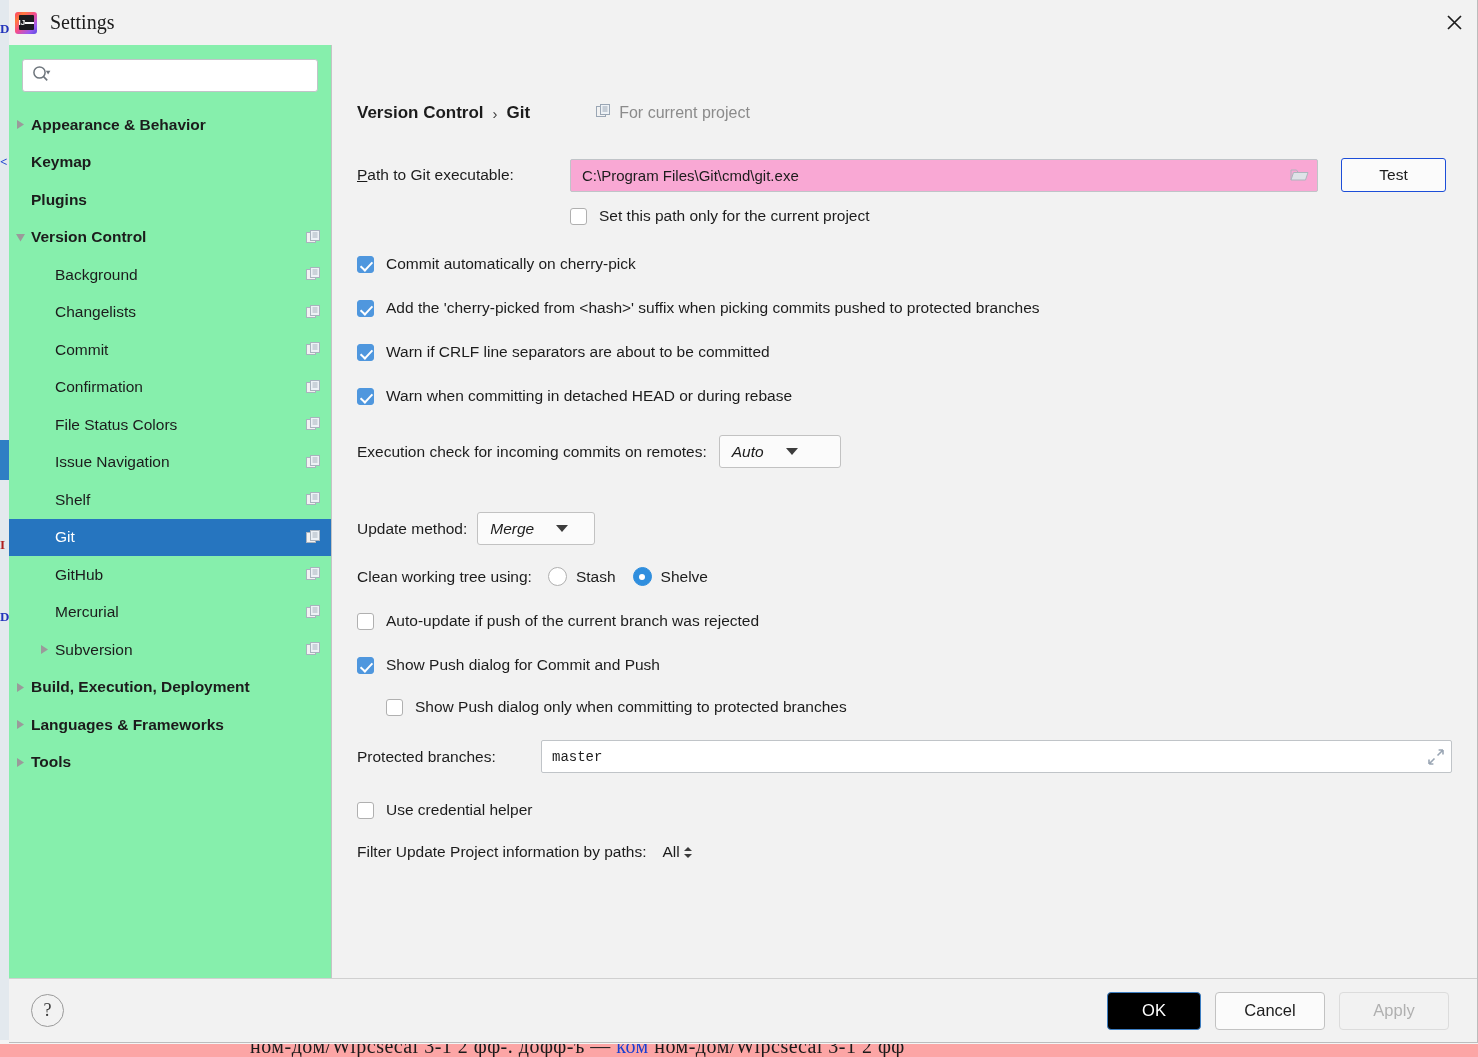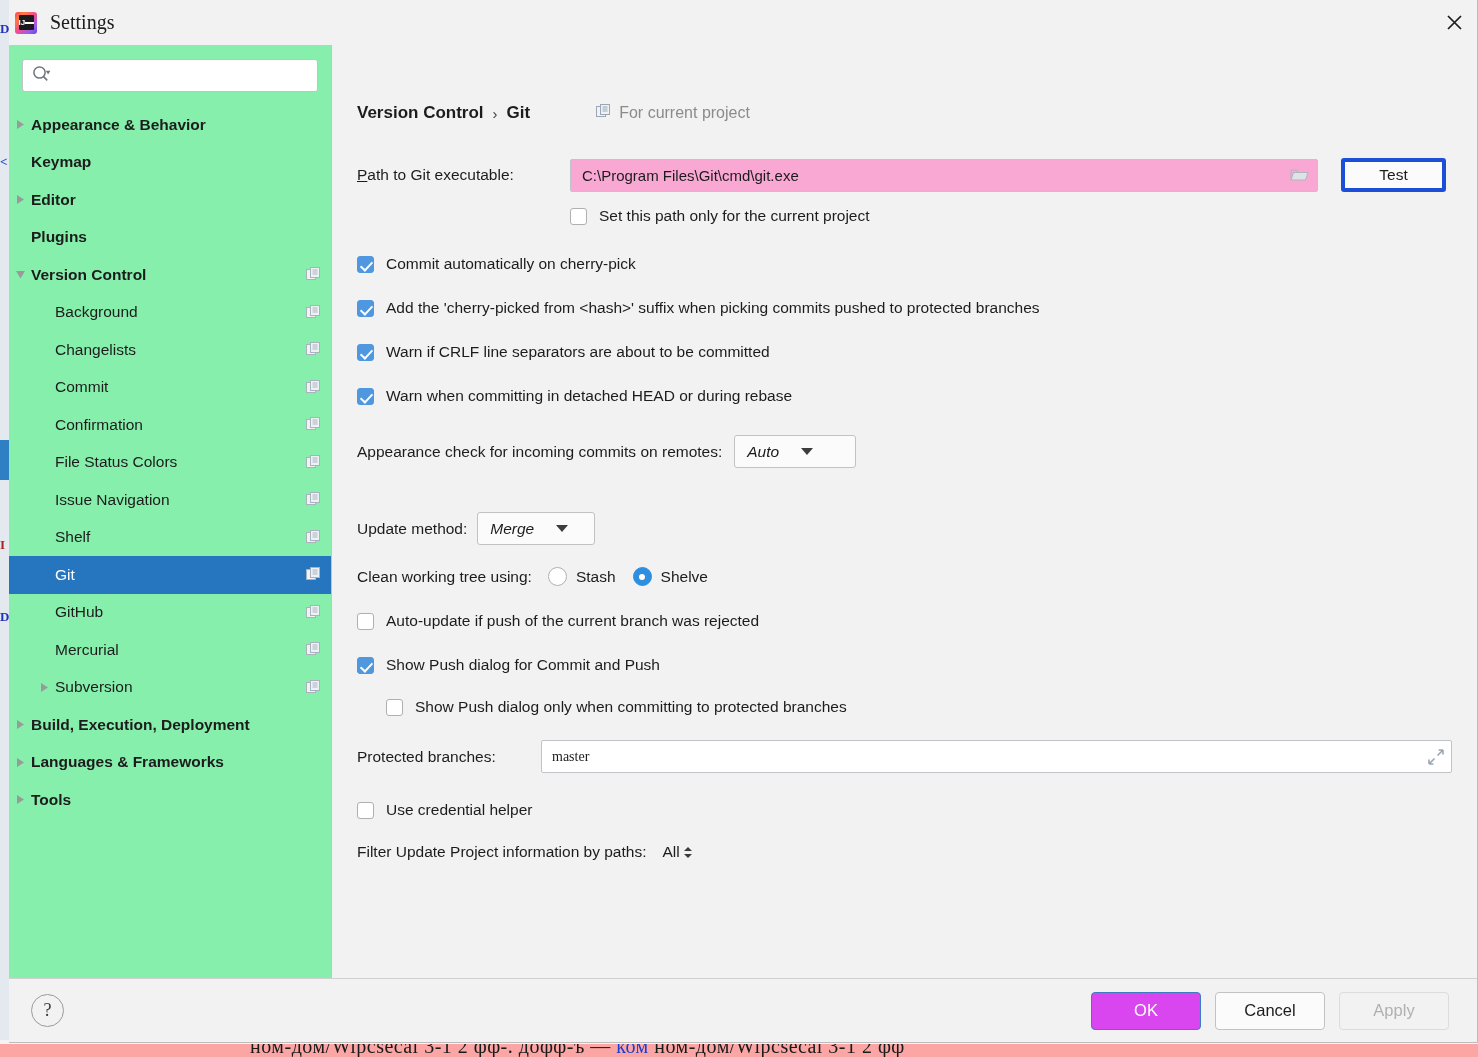--- a/index.html
+++ b/index.html
@@ -164,21 +164,21 @@
     padding: 0 8px 0 9px;
   }
   .path-input {
     border: none; outline: none; background: transparent; flex: 1;
     font-family:"Liberation Sans", sans-serif; font-size: 15px; color: #1c1c1c;
     height: 100%;
   }
   .browse-icon { flex: 0 0 auto; display:flex; align-items:center; }
   .test-btn {
     margin-left: 23px; width: 105px; height: 34px;
-    background: #fbfbfb; border: 4px solid #1d4ed8; border-radius: 3px;
+    background: #fbfbfb; border: 1px solid #1d4ed8; border-radius: 3px;
     font-family:"Liberation Sans", sans-serif; font-size: 15.5px; color: #1c1c1c;
     cursor: default;
   }
 
   
   .cb-row { display: flex; align-items: center; }
   .cb {
     width: 17px; height: 17px; flex: 0 0 17px;
     border-radius: 3px; box-sizing: border-box; position: relative;
     cursor: default;
@@ -235,21 +235,21 @@
 
   .branches-row { margin-top: 24px; align-items: stretch; }
   .branches-label { display:flex; align-items:center; width: 184px; flex: 0 0 184px; }
   .branches-field {
     width: 911px; height: 33px; background: #ffffff;
     border: 1px solid #c0c4c8; border-radius: 2px;
     display: flex; align-items: center; box-sizing: border-box; padding: 0 6px 0 8px;
   }
   .branches-input {
     border:none;outline:none;background:transparent;flex:1;height:100%;
-    font-family:Liberation Serif, serif; font-size: 14px; color: #1c1c1c;
+    font-family:Liberation Mono, monospace; font-size: 14px; color: #1c1c1c;
   }
   .expand-icon { flex:0 0 auto; display:flex;align-items:center; }
 
   .cred-row { margin-top: 28px; }
   .filter-row { margin-top: 24px; }
   .filter-value { margin-left: 16px; font-family:"Liberation Sans", sans-serif; font-size:15.5px; color:#1c1c1c; }
   .spinner-arrows { margin-left: 4px; display:flex; flex-direction:column; gap:3px; }
   .tri-up-s { width:0;height:0;border-left:4px solid transparent;border-right:4px solid transparent;border-bottom:4px solid #3c3c3c; }
   .tri-down-s { width:0;height:0;border-left:4px solid transparent;border-right:4px solid transparent;border-top:4px solid #3c3c3c; }
 
@@ -265,21 +265,21 @@
     border: 1px solid #9a9a9a; background: #f2f2f2;
     display:flex; align-items:center; justify-content:center;
     font-family:"Liberation Serif", serif; font-size: 18px; color:#3a3a3a;
     cursor: default;
   }
   .footer-actions { margin-left: auto; margin-right: 28px; display:flex; gap: 14px; }
   .btn {
     height: 38px; border-radius: 4px; font-family:"Liberation Sans", sans-serif;
     font-size: 16.5px; cursor: default; box-sizing: border-box;
   }
-  .btn-ok { width: 110px; background: #d946ef; border: 1px solid #3d7ec2; color: #ffffff; }
+  .btn-ok { width: 94px; background: #000000; border: 1px solid #3d7ec2; color: #ffffff; }
   .btn-cancel { width: 110px; background: #fbfbfb; border: 1px solid #c2c2c2; color: #1c1c1c; }
   .btn-apply { width: 110px; background: #f2f2f2; border: 1px solid #dcdcdc; color: #b0b0b0; }
 </style>
 </head>
 <body>
 
 <div class="underlay"></div>
 
 <div class="underlay-left">
   <div class="underlay-frag" style="top:22px;">D</div>
@@ -338,29 +338,20 @@
               <svg width="11" height="11" viewBox="0 0 11 11">
                 <path d="M2 1 L9 5.5 L2 10 Z" fill="#9a9a9a"></path>
               </svg>
             </div>
             <span class="tree-label bold">Appearance &amp; Behavior</span>
           </div>
           <div class="tree-row">
             <div style="width: 0px; flex: 0 0 0px;"></div>
             <div class="tree-arrow"></div>
             <span class="tree-label bold">Keymap</span>
-          </div>
-          <div class="tree-row">
-            <div style="width: 0px; flex: 0 0 0px;"></div>
-            <div class="tree-arrow">
-              <svg width="11" height="11" viewBox="0 0 11 11">
-                <path d="M2 1 L9 5.5 L2 10 Z" fill="#9a9a9a"></path>
-              </svg>
-            </div>
-            <span class="tree-label bold">Editor</span>
           </div>
           <div class="tree-row">
             <div style="width: 0px; flex: 0 0 0px;"></div>
             <div class="tree-arrow"></div>
             <span class="tree-label bold">Plugins</span>
           </div>
           <div class="tree-row">
             <div style="width: 0px; flex: 0 0 0px;"></div>
             <div class="tree-arrow">
               <svg width="11" height="11" viewBox="0 0 11 11">
@@ -592,21 +583,21 @@
             <span class="cb on"></span>
             <span class="cb-label">Warn if CRLF line separators are about to be committed</span>
           </div>
           <div class="row cb-row">
             <span class="cb on"></span>
             <span class="cb-label">Warn when committing in detached HEAD or during rebase</span>
           </div>
         </div>
 
       <div class="row remotes-row">
-        <span class="label">Appearance check for incoming commits on remotes:</span>
+        <span class="label">Execution check for incoming commits on remotes:</span>
         <span class="select">
           <span class="select-value">Auto</span>
           <span class="select-arrow">
               <span class="tri-down"></span>
             </span>
         </span>
       </div>
 
       <div class="row update-row">
         <span class="label">Update method:</span>

